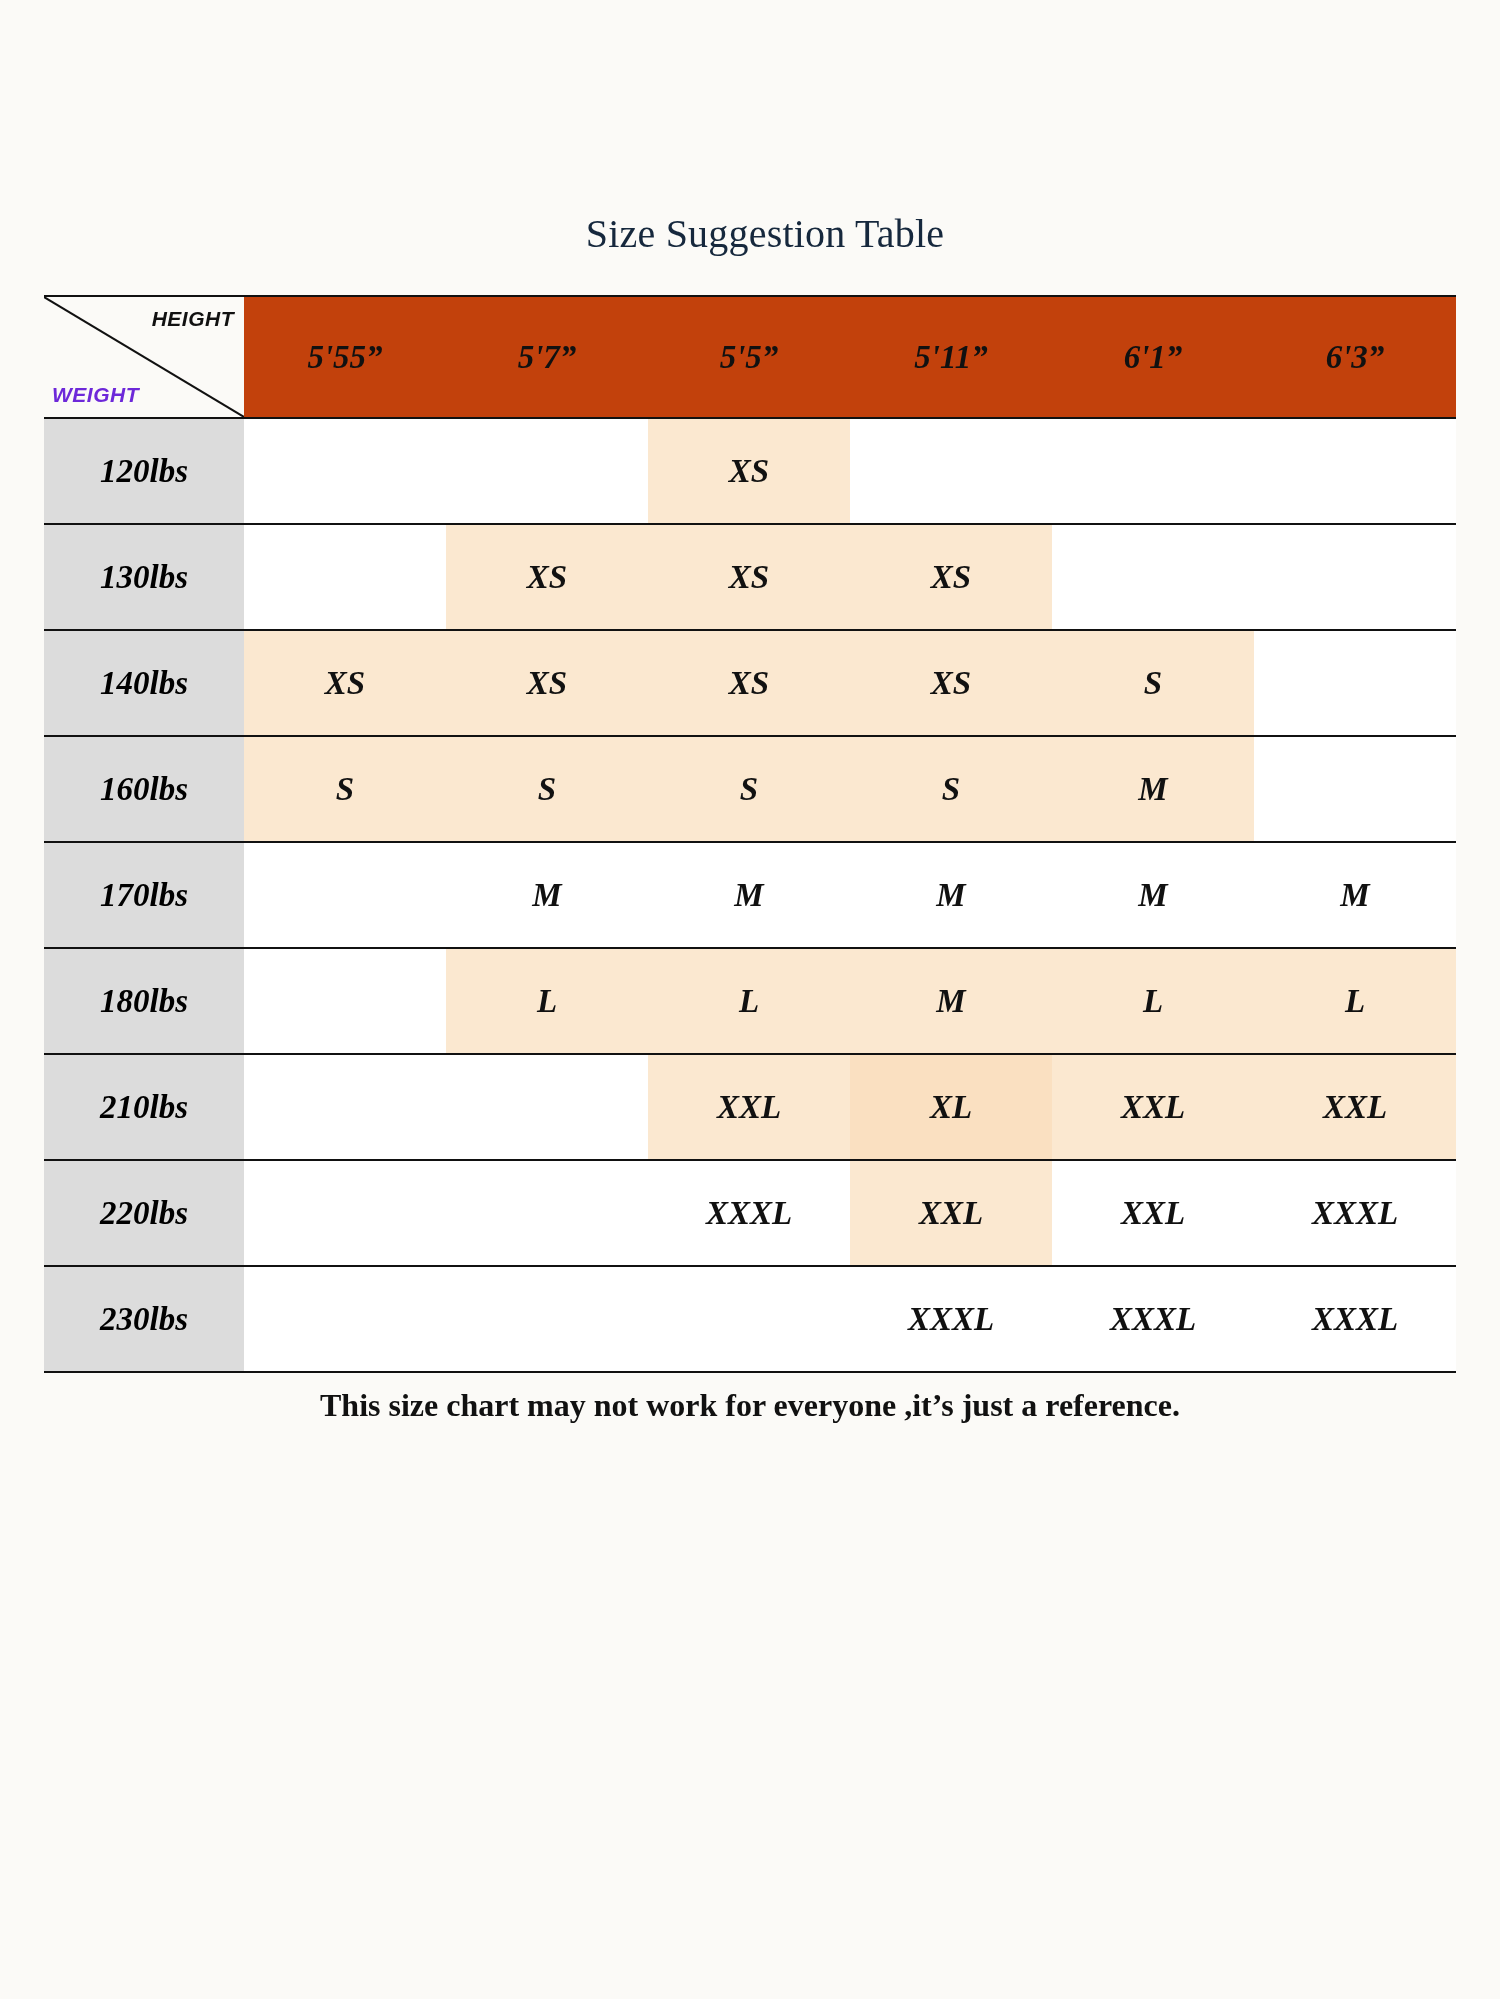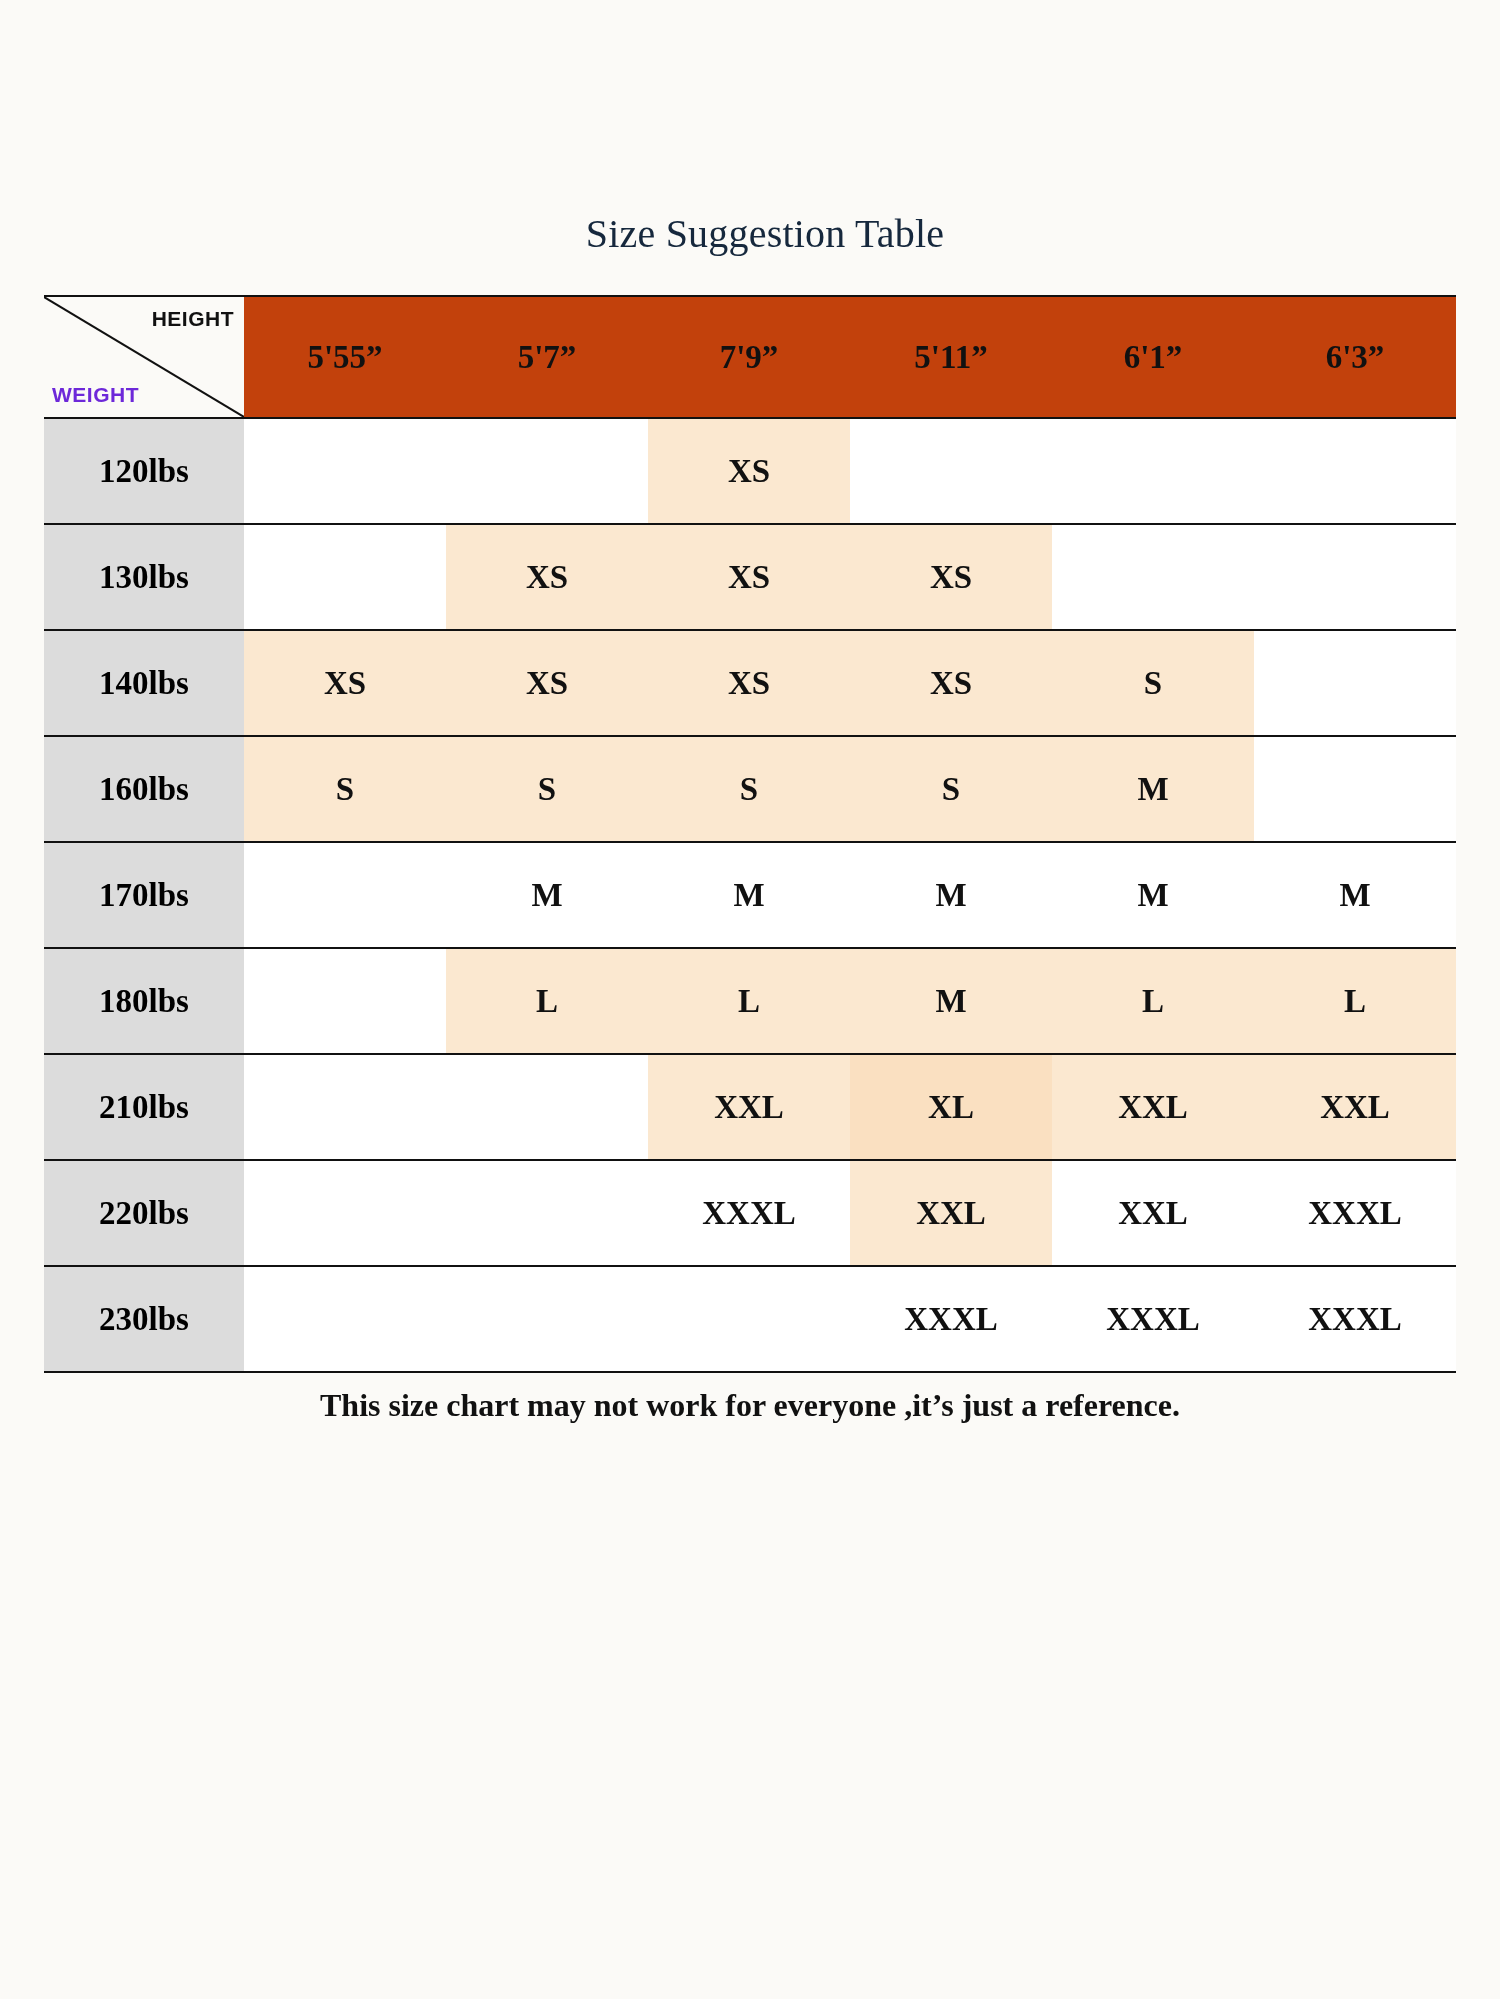--- a/index.html
+++ b/index.html
@@ -37,20 +37,21 @@
     color: #16283d;
     letter-spacing: 0.2px;
     margin: 0 0 38px 0;
     padding-left: 30px;
   }
   table.size-table {
     border-collapse: collapse;
     width: 1412px;
     margin: 12px auto;
     table-layout: fixed;
+    font-style: italic;
   }
   table.size-table td,
   table.size-table th {
     border: 0;
     border-bottom: 2px solid #111;
     height: 104px;
     text-align: center;
     vertical-align: middle;
     font-size: 33px;
     font-weight: 700;
@@ -147,21 +148,21 @@
         <tr>
           <th class="corner-cell">
             <svg class="diag" viewBox="0 0 200 120" preserveAspectRatio="none">
               <line x1="0" y1="0" x2="200" y2="120" stroke="#111" stroke-width="2"></line>
             </svg>
             <span class="hdr-height">HEIGHT</span>
             <span class="hdr-weight">WEIGHT</span>
           </th>
           <th class="col-head">5'55”</th>
           <th class="col-head">5'7”</th>
-          <th class="col-head">7'9”</th>
+          <th class="col-head">5'5”</th>
           <th class="col-head">5'11”</th>
           <th class="col-head">6'1”</th>
           <th class="col-head">6'3”</th>
         </tr>
       </thead>
       <tbody>
 
         <tr>
           <td class="row-head">120lbs</td>
           <td class="cell"></td>

